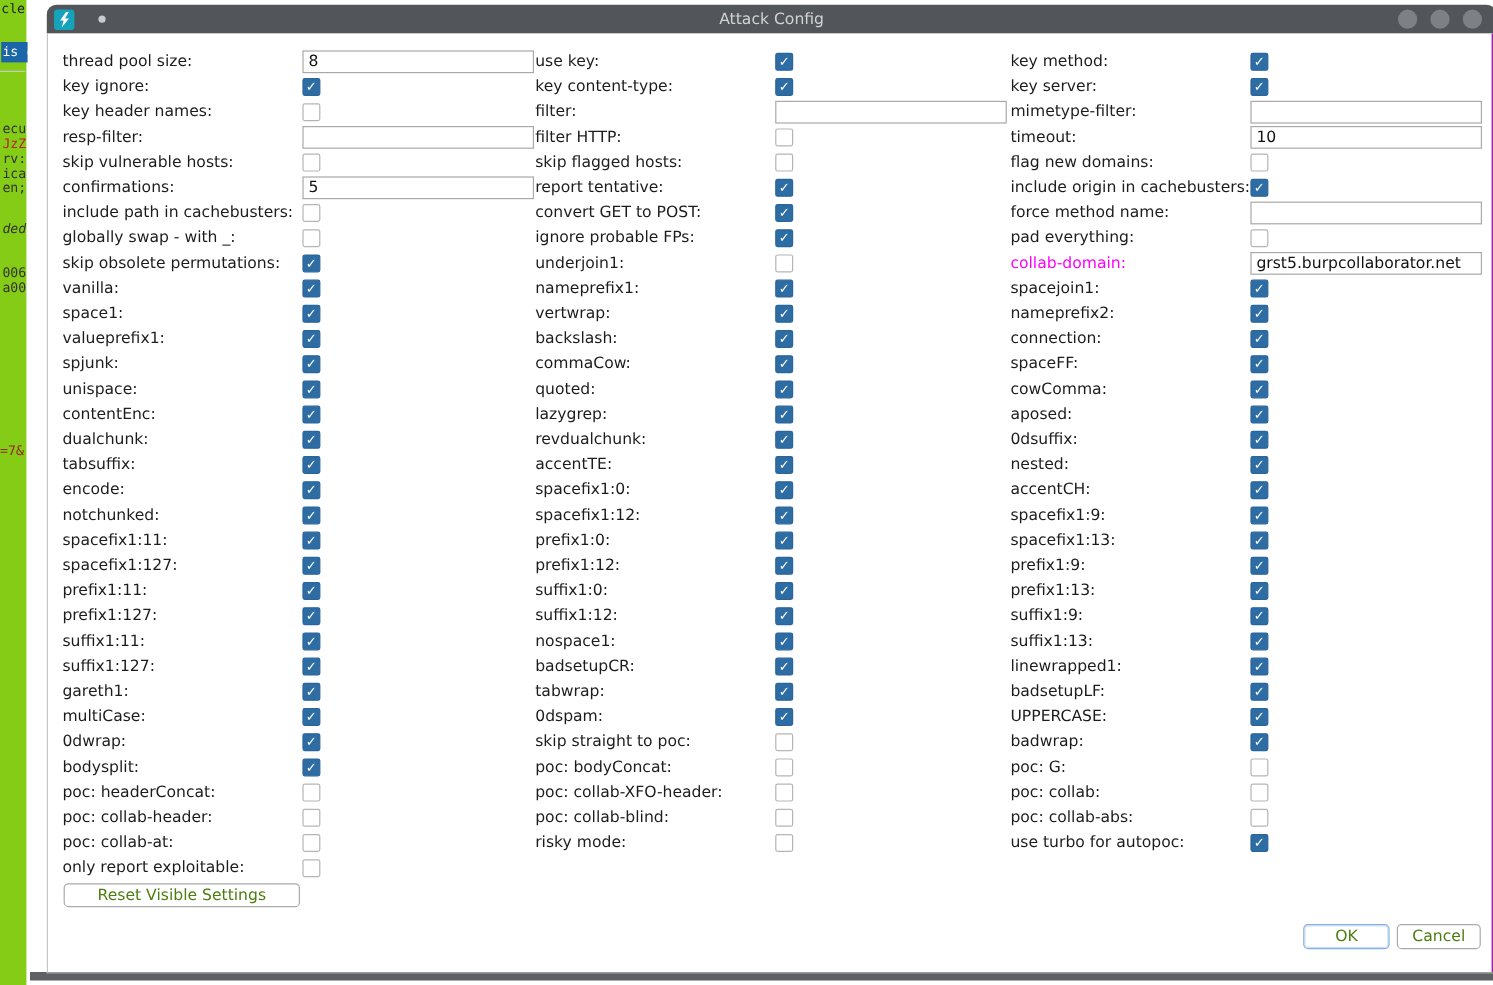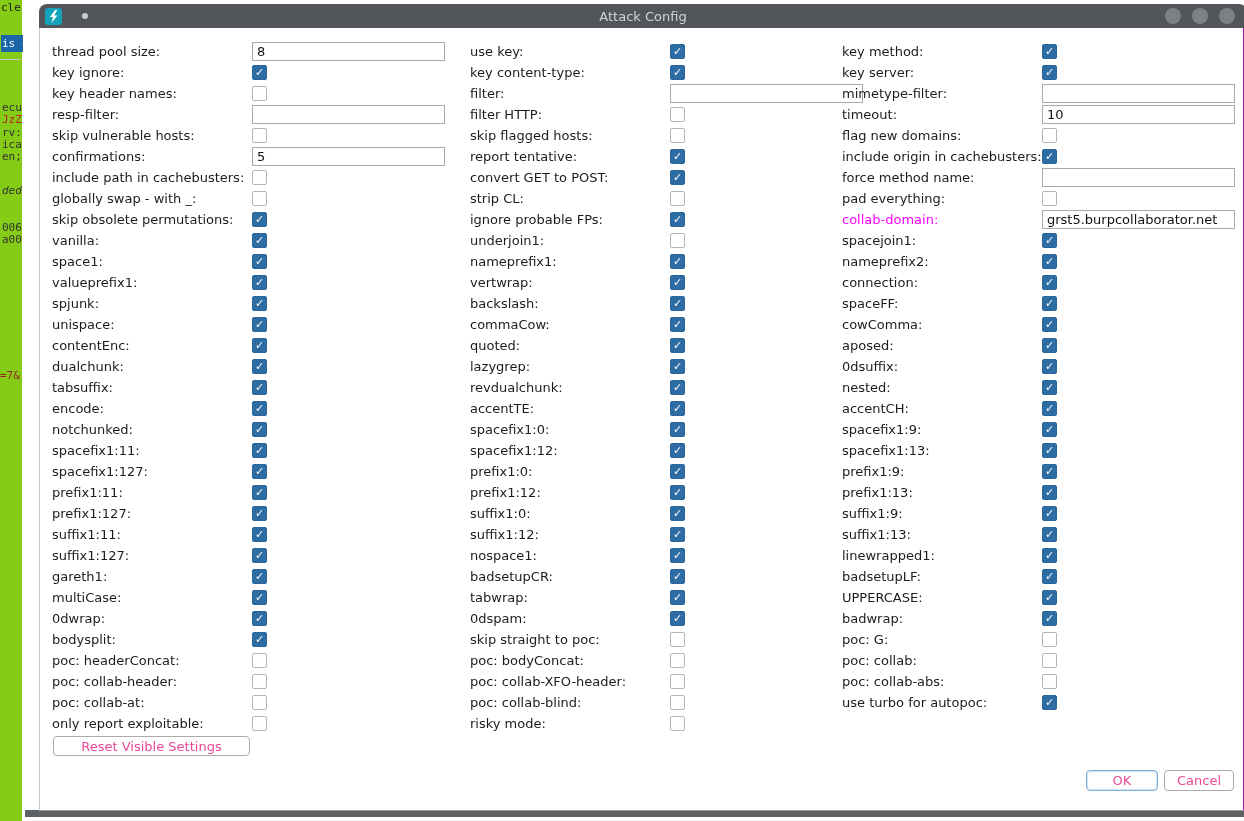--- a/index.html
+++ b/index.html
@@ -21,33 +21,33 @@
   .app-icon{width:17px;height:17px;margin-left:6px;background:#14a3ba;border-radius:3px;
     display:flex;align-items:center;justify-content:center;}
   .mod-dot{width:6px;height:6px;border-radius:50%;background:#c9cacb;margin-left:20px;}
   .win-title{position:absolute;left:50%;transform:translateX(-50%);color:#d2d3d4;font-size:13px;}
   .win-controls{margin-left:auto;margin-right:12px;display:flex;gap:11px;}
   .win-circle{width:16px;height:16px;border-radius:50%;background:#7d8085;}
   .content{position:relative;height:782px;background:#ffffff;
     border-left:1px solid #c6c6c6;border-right:4px solid #a21caf;border-bottom:1px solid #9c9c9c;}
   
   .col{position:absolute;top:13px;}
-  #col-0{left:12px;} #col-1{left:406px;margin-left:24px;} #col-2{left:802px;}
+  #col-0{left:12px;} #col-1{left:406px;} #col-2{left:802px;}
   .row{height:21px;display:flex;align-items:center;}
   .lbl{width:200px;flex:none;font-size:13px;color:#1c1c1c;white-space:nowrap;}
   .cb{width:15px;height:15px;flex:none;box-sizing:border-box;border:1px solid #b5b5b5;
     border-radius:2px;background:#fff;color:#fff;font-size:11px;font-weight:bold;
     text-align:center;line-height:13px;}
   .cb.on{background:#2e6da4;border-color:#2a659c;}
   .ti{width:193px;height:19px;flex:none;box-sizing:border-box;border:1px solid #a9a9a9;
     background:#fff;font-family:"DejaVu Sans","Liberation Sans",sans-serif;font-size:13px;
     padding:0 4px;color:#111;}
   
   .btn{position:absolute;box-sizing:border-box;background:#fff;border:1px solid #ababab;
-    border-radius:4px;font-size:13px;color:#ec4899;text-align:center;
+    border-radius:4px;font-size:13px;color:#4d7c0f;text-align:center;
     font-family:"DejaVu Sans","Liberation Sans",sans-serif;cursor:default;padding:0;}
   #reset-btn{left:13px;top:708px;width:197px;height:20px;}
   #ok-btn{left:1046px;top:742px;width:72px;height:21px;border:1px solid #84b1e0;
     box-shadow:0 0 0 1px #cfe1f3 inset;}
   #cancel-btn{left:1124px;top:742px;width:70px;height:21px;}
 </style>
 </head>
 <body>
 
 <div id="bg-left">
@@ -244,24 +244,20 @@
         </div>
         <div class="row">
           <span class="lbl">report tentative:</span>
           <span class="cb on">✓</span>
         </div>
         <div class="row">
           <span class="lbl">convert GET to POST:</span>
           <span class="cb on">✓</span>
         </div>
         <div class="row">
-          <span class="lbl">strip CL:</span>
-          <span class="cb"></span>
-        </div>
-        <div class="row">
           <span class="lbl">ignore probable FPs:</span>
           <span class="cb on">✓</span>
         </div>
         <div class="row">
           <span class="lbl">underjoin1:</span>
           <span class="cb"></span>
         </div>
         <div class="row">
           <span class="lbl">nameprefix1:</span>
           <span class="cb on">✓</span>

